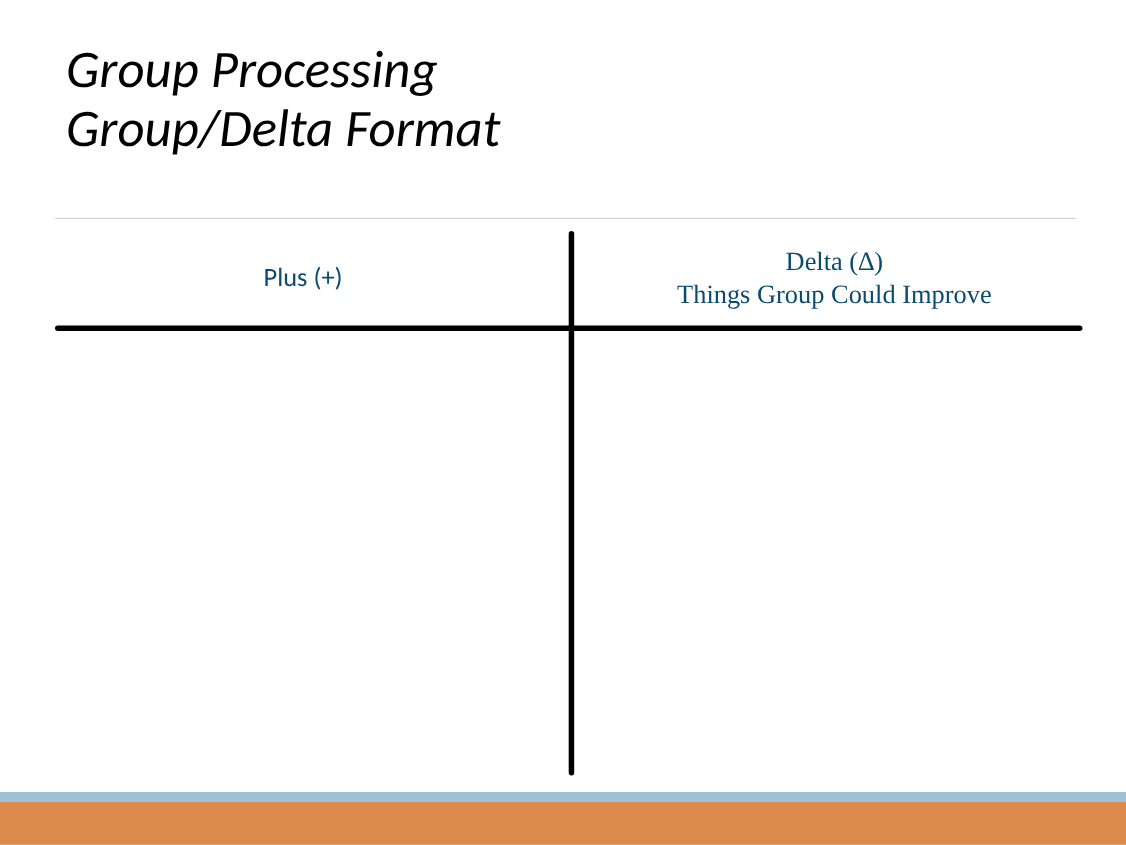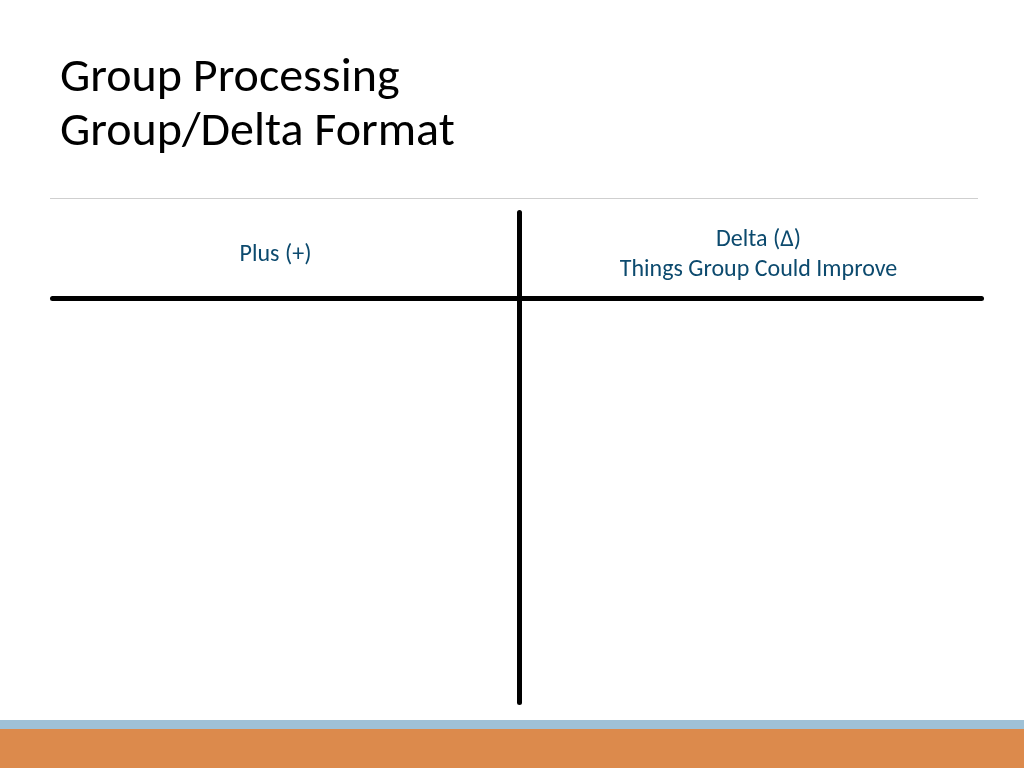--- a/index.html
+++ b/index.html
@@ -8,22 +8,23 @@
       height: 768px;
       background: #ffffff;
       font-family: Calibri, "Segoe UI", Arial, sans-serif;
       position: relative;
       overflow: hidden;
     }
     .slide { width: 100%; height: 100%; position: relative; }
     .title-block {
       position: absolute;
       left: 60px;
-      top: 48px;
+      top: 36px;
       width: 900px;
+      font-style: italic;
     }
     .title-block .title-line {
       font-size: 48px;
       color: #000;
       line-height: 1.12;
       font-weight: 400;
     }
     .title-rule {
       position: absolute;
       left: 50px;
@@ -49,21 +50,21 @@
       display: flex;
       flex-direction: column;
       align-items: center;
       justify-content: center;
       text-align: center;
       color: #0c4a6e;
       font-size: 24px;
       line-height: 1.25;
     }
     .t-col-head.plus { padding-right: 12px; }
-    .t-col-head.delta { padding-left: 20px; }
+    .t-col-head.delta { padding-left: 20px; font-family: Liberation Serif, serif; }
     .vline {
       position: absolute;
       left: 467px;
       top: 0;
       width: 5px;
       height: 495px;
       background: #000;
       border-radius: 2.5px;
     }
     .hline {

